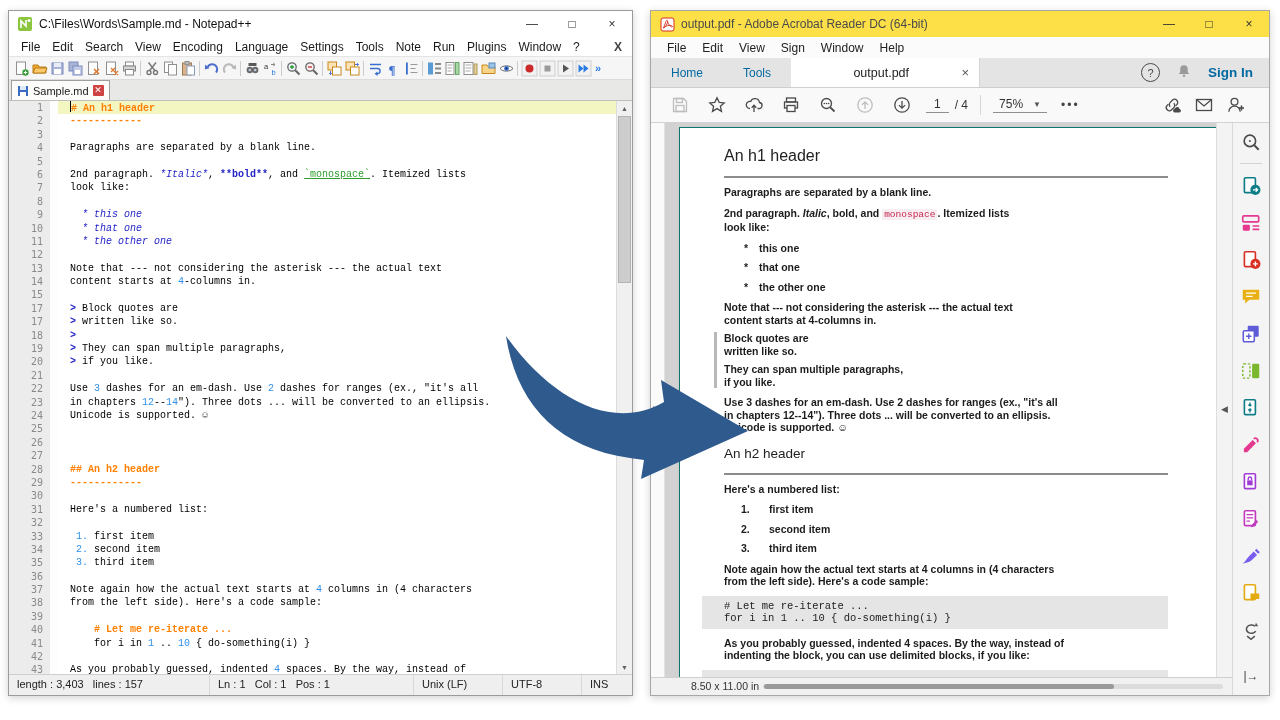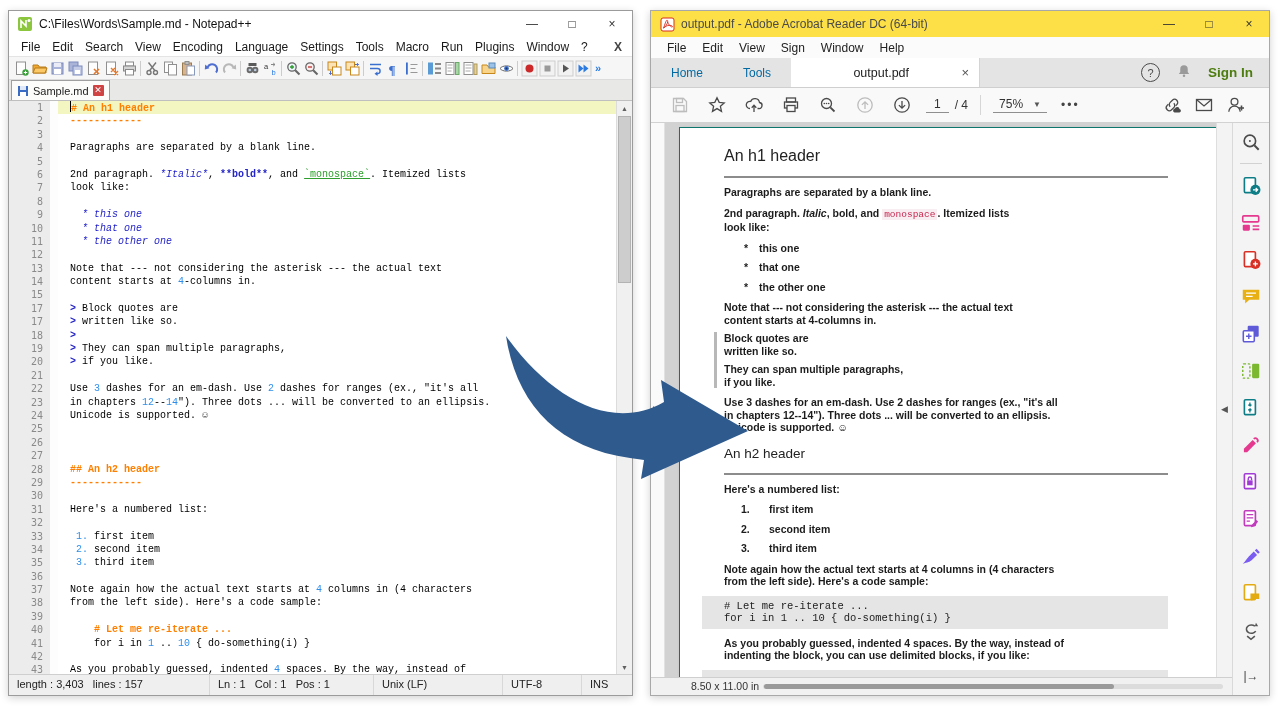--- a/index.html
+++ b/index.html
@@ -46,39 +46,39 @@
   .vscroll{flex:0 0 15px;background:#f0f0f0;border-left:1px solid #dcdcdc;position:relative;}
   .varrow{height:14px;display:flex;align-items:center;justify-content:center;font-size:7px;color:#606060;}
   .varrow.down{position:absolute;bottom:0;left:0;right:0;}
   .vthumb{position:absolute;left:1px;right:1px;top:15px;height:165px;background:#cdcdcd;border:1px solid #b3b3b3;}
   .npp-status{height:20px;background:#efefef;border-top:1px solid #cfcfcf;display:flex;font-size:11px;
               color:#222;line-height:19px;flex:0 0 auto;white-space:pre;}
   .sc{border-left:1px solid #d8d8d8;padding-left:8px;overflow:hidden;}
   .sc1{flex:0 0 192px;border-left:none;}
   .sc2{flex:1;}
   .sc3{flex:0 0 80px;}
-  .sc4{flex:0 0 70px;margin-left:40px;}
+  .sc4{flex:0 0 70px;}
   .sc5{flex:0 0 42px;}
 
   
   #acr{left:650px;top:10px;width:618px;height:684px;display:flex;flex-direction:column;border-color:#a8a8a8;}
   .acr-titlebar{height:26px;display:flex;align-items:center;background:#fde047;flex:0 0 auto;}
   .acr-appicon{margin:0 6px 0 9px;display:flex;}
   .acr-title{font-size:12px;color:#4a4a4a;flex:1;white-space:nowrap;overflow:hidden;}
   .acr-menubar{height:21px;display:flex;align-items:center;background:#fbfbfb;padding-left:8px;flex:0 0 auto;}
   .ami{font-size:12px;color:#222;padding:0 8px;}
   .acr-tabrow{height:29px;background:#e4e4e4;display:flex;align-items:stretch;border-bottom:1px solid #cfcfcf;flex:0 0 auto;}
   .acr-navtab{padding:3px 20px;font-size:12px;color:#0369a1;display:flex;align-items:center;}
   .acr-doctab{background:#fff;width:168px;display:flex;align-items:center;padding:0 10px;border-right:1px solid #d4d4d4;}
   .acr-doctab-label{flex:1;text-align:center;font-size:12.5px;color:#222;}
   .acr-doctab-close{color:#555;font-size:13px;}
   .acr-tr-right{margin-left:auto;display:flex;align-items:center;gap:16px;padding-right:16px;}
   .helpcirc{width:17px;height:17px;border:1.6px solid #4a4a4a;border-radius:50%;font-size:11px;color:#4a4a4a;
             display:flex;align-items:center;justify-content:center;}
-  .signin{font-size:13.5px;color:#4d7c0f;font-weight:bold;}
+  .signin{font-size:13.5px;color:#0369a1;font-weight:bold;}
   .acr-toolbar{height:34px;background:#f9f9f9;border-bottom:1px solid #d2d2d2;display:flex;align-items:center;
                padding:0 14px 0 16px;flex:0 0 auto;}
   .ati{width:26px;height:22px;display:flex;align-items:center;justify-content:center;margin-right:11px;}
   .pgbox{font-size:12px;color:#333;border-bottom:1px solid #8f8f8f;padding:0 8px 1px;margin-right:6px;}
   .pgtot{font-size:12px;color:#333;margin-right:12px;}
   .atsep{width:1px;height:20px;background:#d6d6d6;margin-right:12px;}
   .zoombox{font-size:12px;color:#333;border-bottom:1px solid #8f8f8f;padding:0 6px 1px;margin-right:14px;display:flex;gap:10px;align-items:center;}
   .zcaret{font-size:8px;color:#555;}
   .morebtn{font-size:12px;color:#444;letter-spacing:2px;margin-right:8px;}
   .acr-spacer{flex:1;}
@@ -145,21 +145,21 @@
     <div class="npp-menubar">
       <span id="npp-menu-items" style="display:flex;">
           <span class="nmi">File</span>
           <span class="nmi">Edit</span>
           <span class="nmi">Search</span>
           <span class="nmi">View</span>
           <span class="nmi">Encoding</span>
           <span class="nmi">Language</span>
           <span class="nmi">Settings</span>
           <span class="nmi">Tools</span>
-          <span class="nmi">Macro</span>
+          <span class="nmi">Note</span>
           <span class="nmi">Run</span>
           <span class="nmi">Plugins</span>
           <span class="nmi">Window</span>
           <span class="nmi">?</span>
         </span>
       <span class="npp-menu-x">X</span>
     </div>
     <div class="npp-toolbar" id="npp-toolbar">
         <span class="tbi">
           <svg width="17" height="17" viewBox="0 0 17 17">

